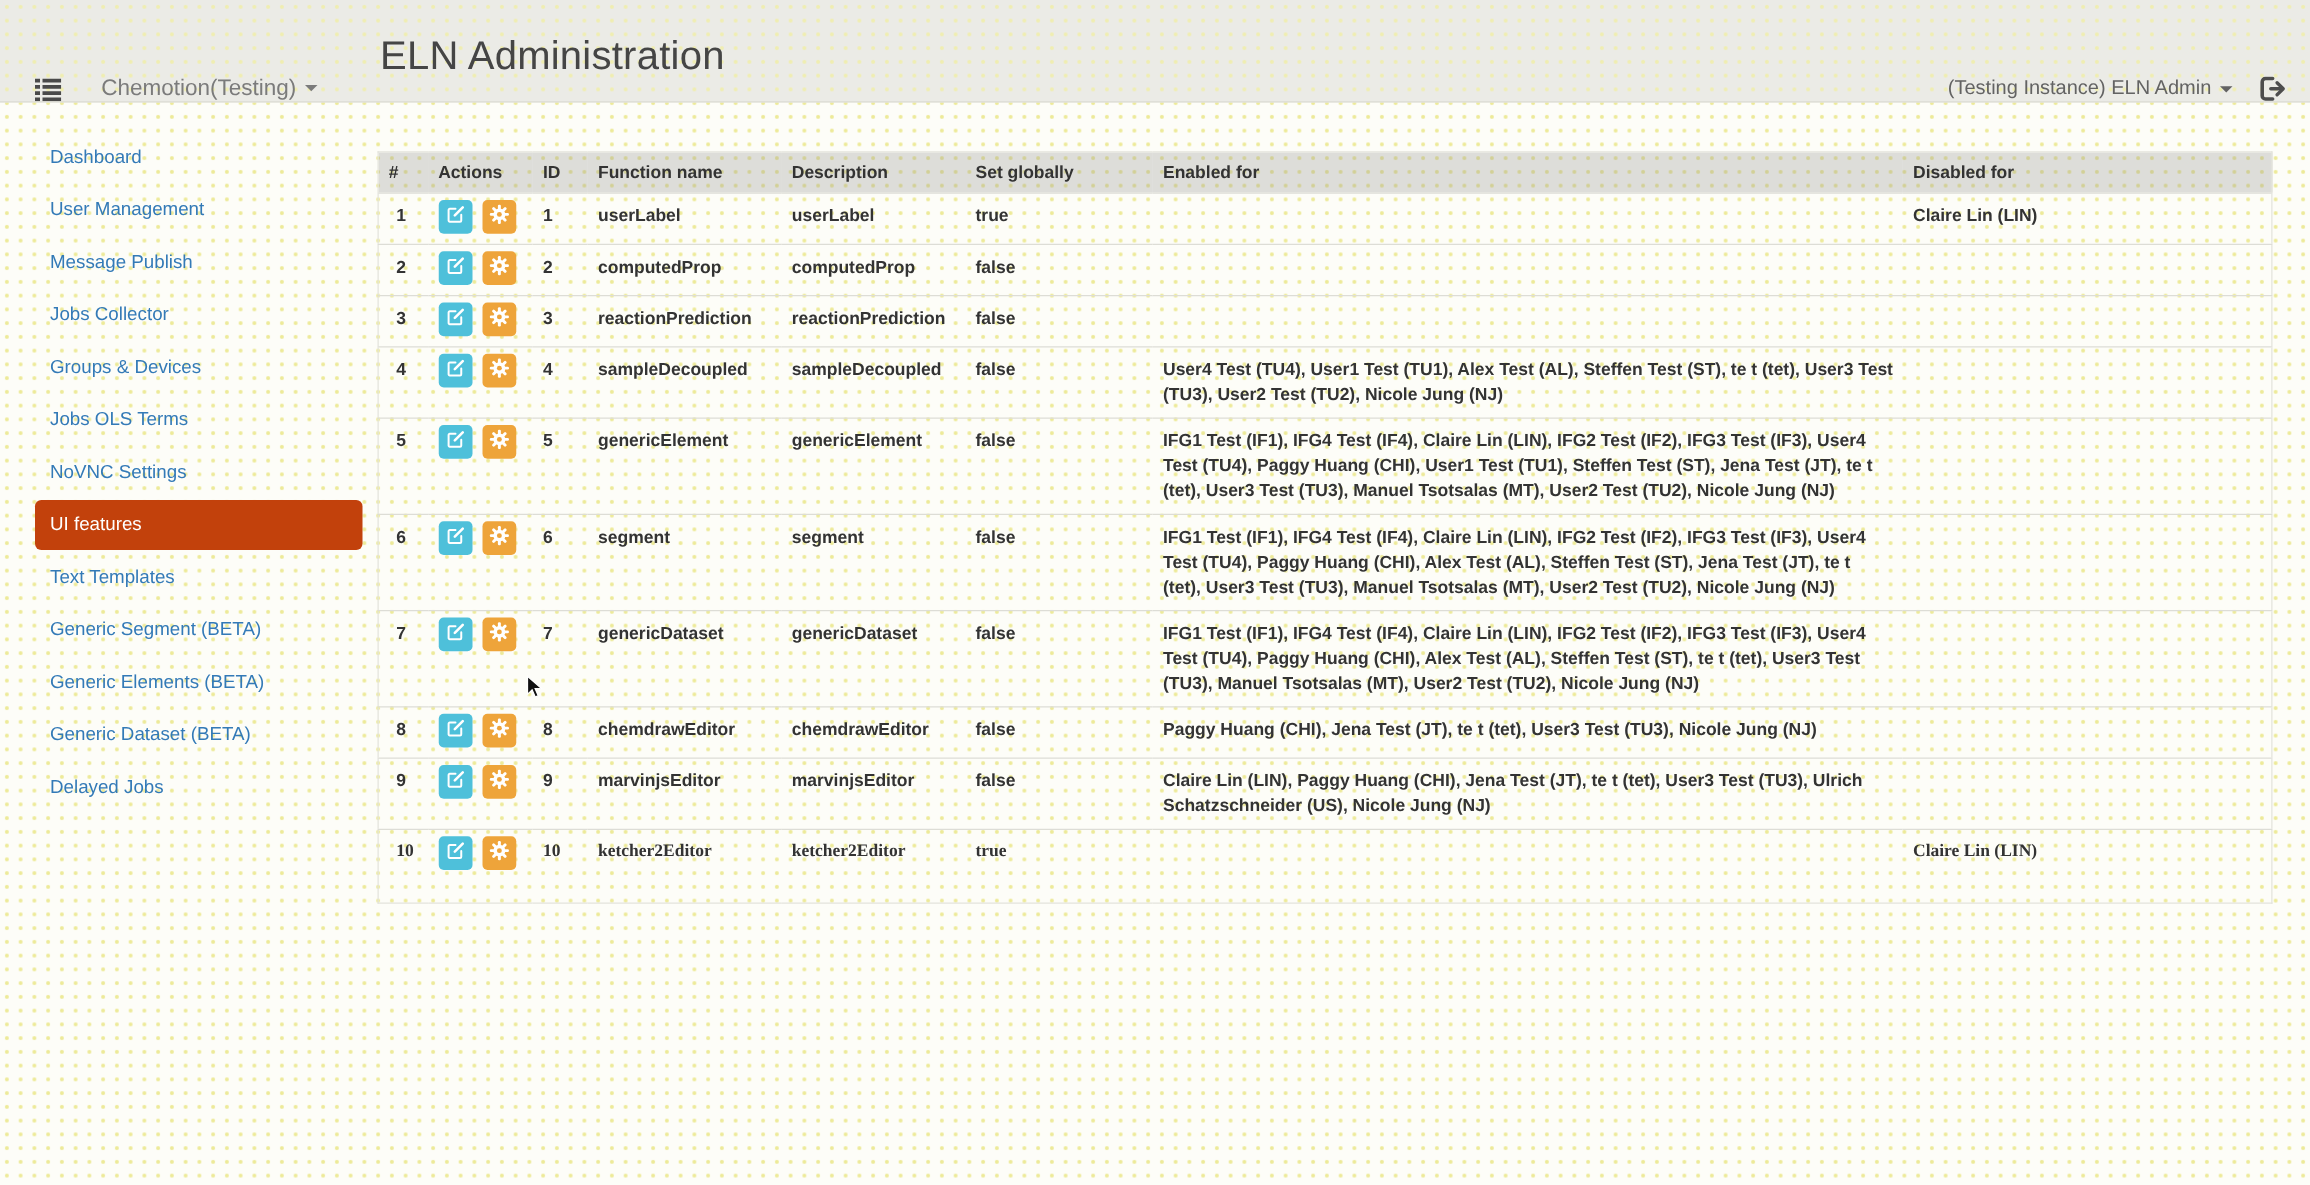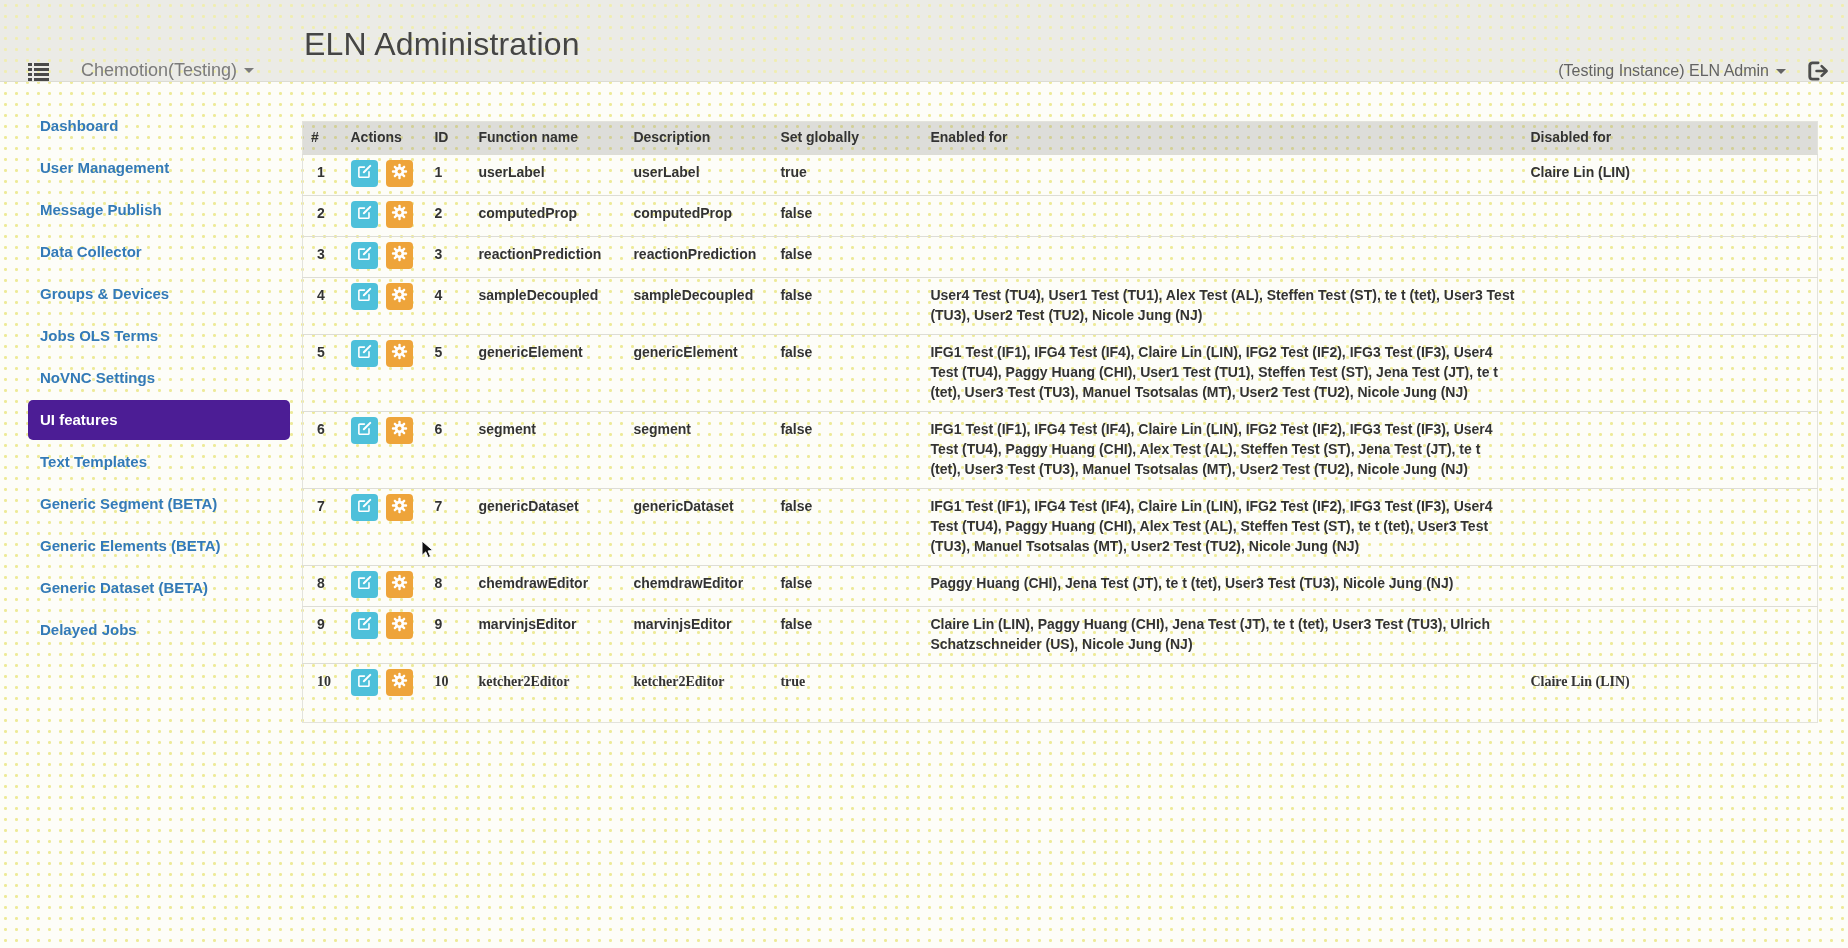--- a/index.html
+++ b/index.html
@@ -25,23 +25,23 @@
   .page-title{ position:absolute; left:304px; top:26px; font-size:32px; font-weight:400; color:#454545; letter-spacing:.2px; }
   .nav-right{ margin-left:auto; margin-right:18px; display:flex; align-items:center; gap:22px; }
   .user-dd{ font-size:16px; color:#636363; text-decoration:none; display:inline-flex; align-items:center; cursor:pointer; }
   .user-dd .caret{ border-top-color:#636363; }
   .logout{ display:inline-flex; cursor:pointer; }
   
   .layout{ display:flex; align-items:flex-start; }
   .sidebar{ width:296px; padding-top:24px; flex:none; }
   .side-item{
     display:block; margin:0 6px 2px 28px; padding:10px 12px;
-    font-size:15px; color:#337ab7; text-decoration:none; border-radius:5px; line-height:20px; cursor:pointer;font-weight:bold;
+    font-size:15px; color:#337ab7; text-decoration:none; border-radius:5px; line-height:20px; cursor:pointer;
   }
-  .side-item.active{ background:#4c1d95; color:#fff; }
+  .side-item.active{ background:#c2410c; color:#fff; }
   .content{ flex:1 1 auto; padding:39px 30px 0 6px; }
   
   table{ width:100%; border-collapse:collapse; font-size:14px; font-weight:bold; line-height:1.42857; border:1px solid #e3e3dc; }
   th{
     text-align:left; padding:6px 8px; font-size:14px; color:#333;
     background:rgba(150,150,146,.30);
   }
   td{ padding:8px; border-top:1px solid #ddddd6; vertical-align:top; }
   tbody tr:last-child td{ padding-bottom:26px;font-family:Liberation Serif, serif; }
   .c-num{ padding-left:14px; }
@@ -89,21 +89,21 @@
       </svg>
     </a>
   </div>
 </header>
 
 <div class="layout">
   <nav class="sidebar" id="sidebar">
       <a class="side-item">Dashboard</a>
       <a class="side-item">User Management</a>
       <a class="side-item">Message Publish</a>
-      <a class="side-item">Data Collector</a>
+      <a class="side-item">Jobs Collector</a>
       <a class="side-item">Groups &amp; Devices</a>
       <a class="side-item">Jobs OLS Terms</a>
       <a class="side-item">NoVNC Settings</a>
       <a class="side-item active">UI features</a>
       <a class="side-item">Text Templates</a>
       <a class="side-item">Generic Segment (BETA)</a>
       <a class="side-item">Generic Elements (BETA)</a>
       <a class="side-item">Generic Dataset (BETA)</a>
       <a class="side-item">Delayed Jobs</a>
     </nav>

